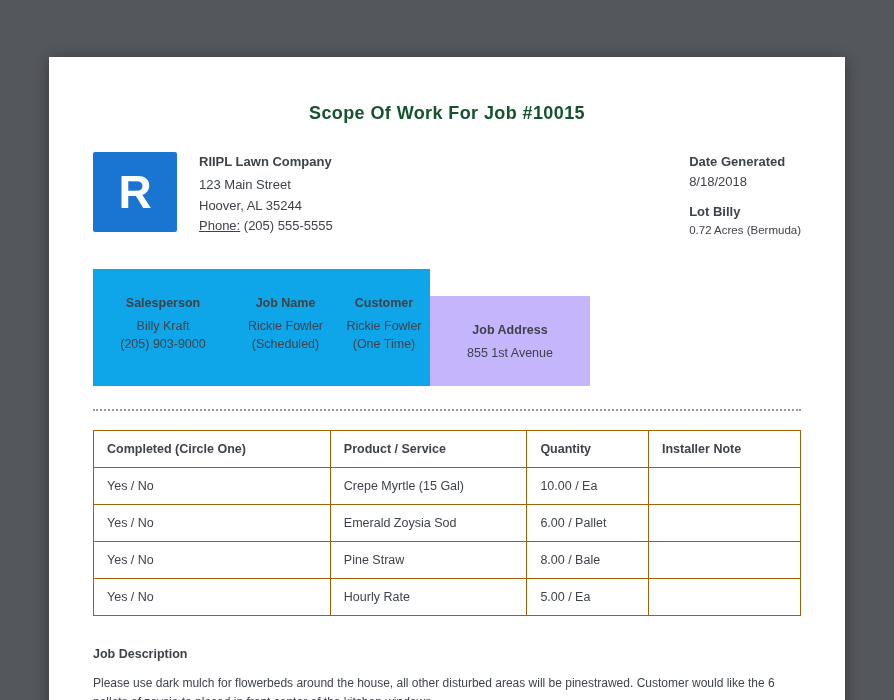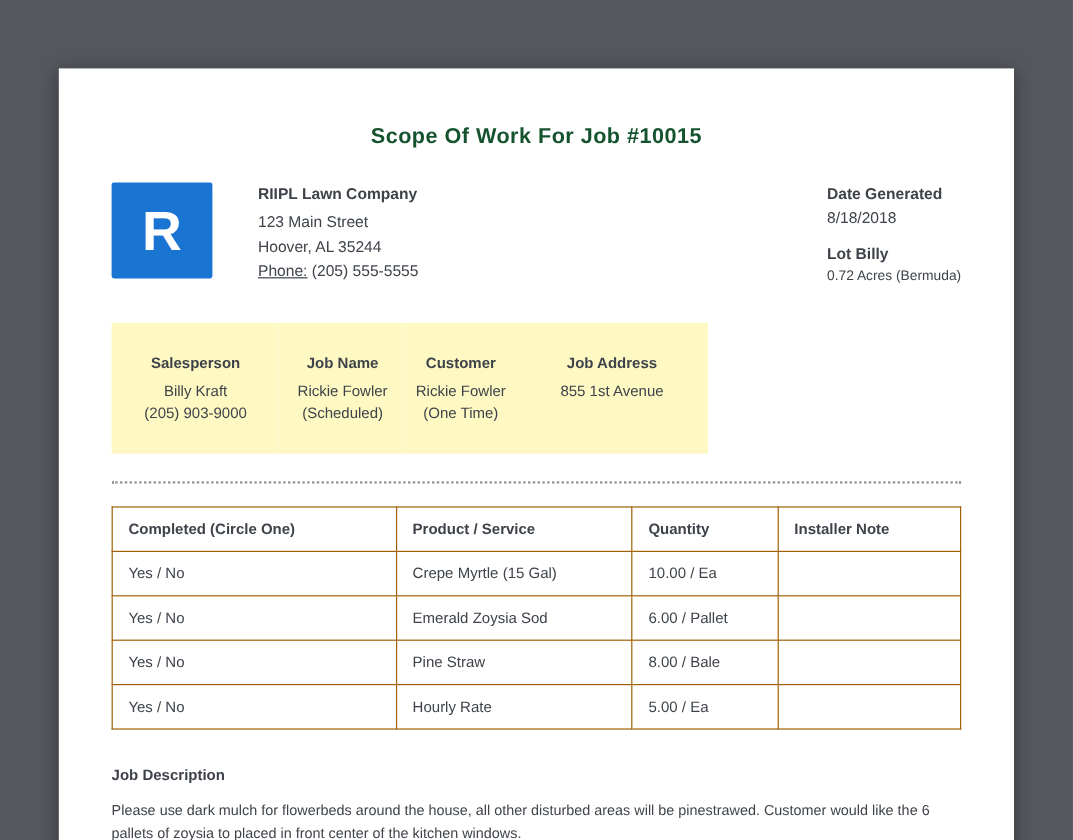--- a/index.html
+++ b/index.html
@@ -40,21 +40,21 @@
     color: #ffffff;
     display: flex;
     align-items: center;
     justify-content: center;
     font-size: 46px;
     font-weight: 700;
     border-radius: 2px;
     flex-shrink: 0;
   }
   .company-block {
-    margin-left: 38px;
+    margin-left: 22px;
     font-size: 13px;
     line-height: 1.6;
   }
   .company-name {
     font-weight: 700;
     margin-bottom: 2px;
   }
   .phone-label { text-decoration: underline; }
   .meta-block {
     margin-left: auto;
@@ -63,28 +63,28 @@
   }
   .meta-label { font-weight: 700; }
   .meta-gap { height: 11px; }
   .lot-value { font-size: 11.5px; }
   .info-bar {
     display: flex;
     margin-top: 30px;
     width: 497px;
   }
   .info-col {
-    background: #fef9c3;
+    background: #0ea5e9;
     box-sizing: border-box;
     text-align: center;
     padding: 25px 6px 24px;
     font-size: 12.5px;
     line-height: 1.5;
   }
-  .info-col.highlight { background: #fef9c3; }
+  .info-col.highlight { background: #c4b5fd; margin-top: 27px; }
   .info-col .col-label {
     font-weight: 700;
     margin-bottom: 4px;
   }
   .col-sales   { width: 140px; }
   .col-jobname { width: 105px; }
   .col-cust    { width: 92px;  }
   .col-addr    { width: 160px; }
   .dotted-divider {
     margin-top: 23px;

